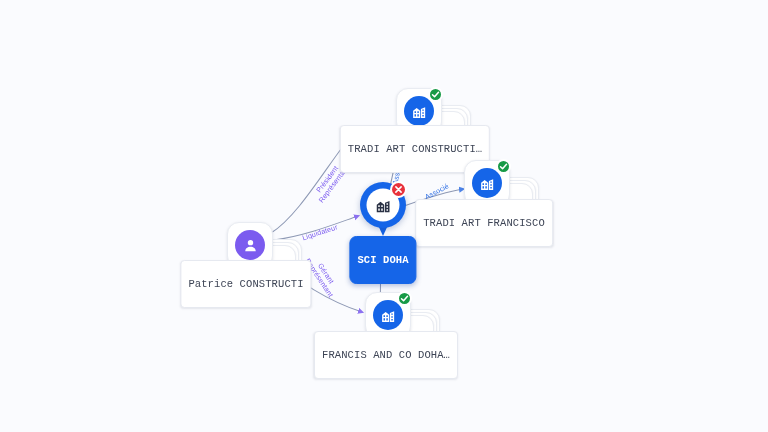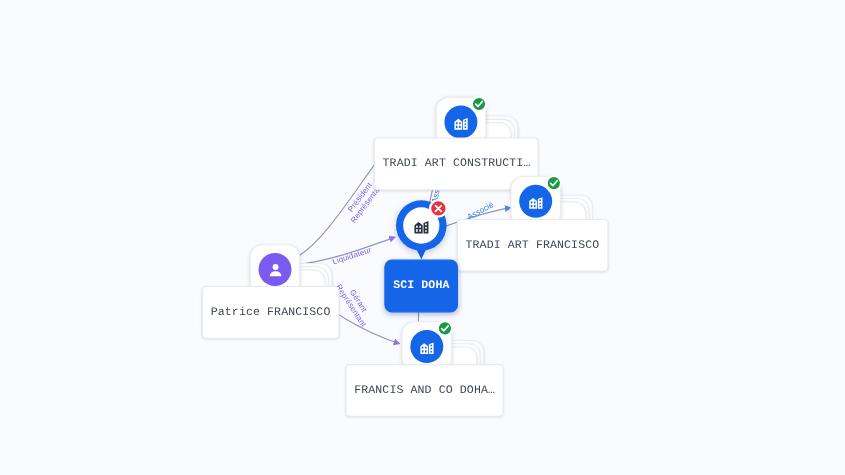--- a/index.html
+++ b/index.html
@@ -238,21 +238,21 @@
     </div>
     <div class="disc">
       <div class="circ person">
         <svg width="17" height="17" viewBox="0 0 24 24" fill="#fff">
           <circle cx="12" cy="8" r="3.8"></circle>
           <path d="M4.6 20c0-4.1 3.3-6.4 7.4-6.4s7.4 2.3 7.4 6.4H4.6z"></path>
         </svg>
       </div>
     </div>
   </div>
-  <div class="label" style="left:246px;top:260px;">Patrice FRANCISCO</div>
+  <div class="label" style="left:246px;top:260px;">Patrice CONSTRUCTI</div>
 
   <div class="pin-wrap" style="left:383px;top:211px;">
     <div class="pin">
       <div class="tail"></div>
       <div class="shape"></div>
       <div class="inner">
         <svg width="18" height="18" viewBox="0 0 24 24" fill="#2b3245">
           <path d="M3 21V11l5-4 5 4v10H3zm2-2h2v-3H5v3zm4 0h2v-3H9v3zm0-5h2v-2.4H9V14zM5 14h2v-2.4H5V14z"></path>
           <path d="M14 21V8.4l6-2.4v15h-6zm2-2h2v-2h-2v2zm0-4h2v-2h-2v2zm0-4h2V9h-2v2z"></path>
         </svg>

